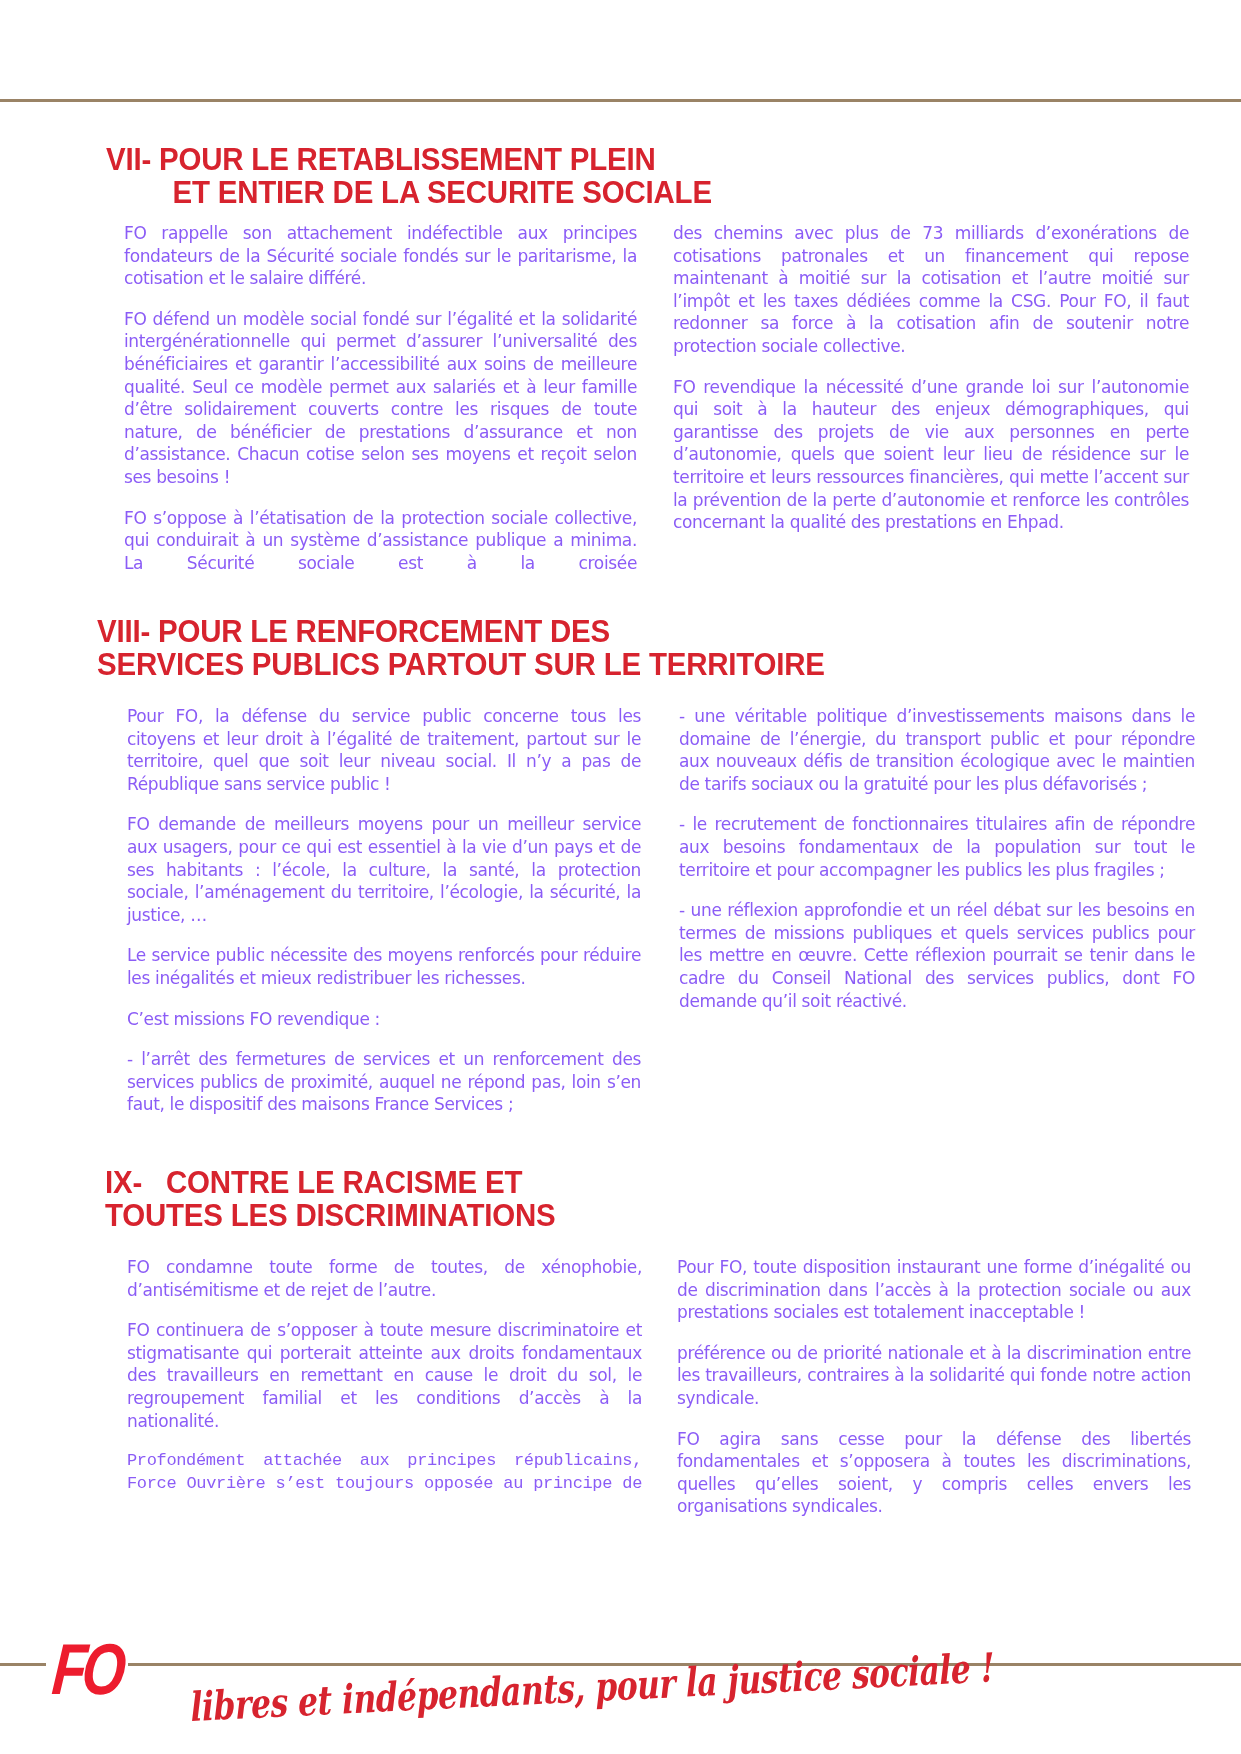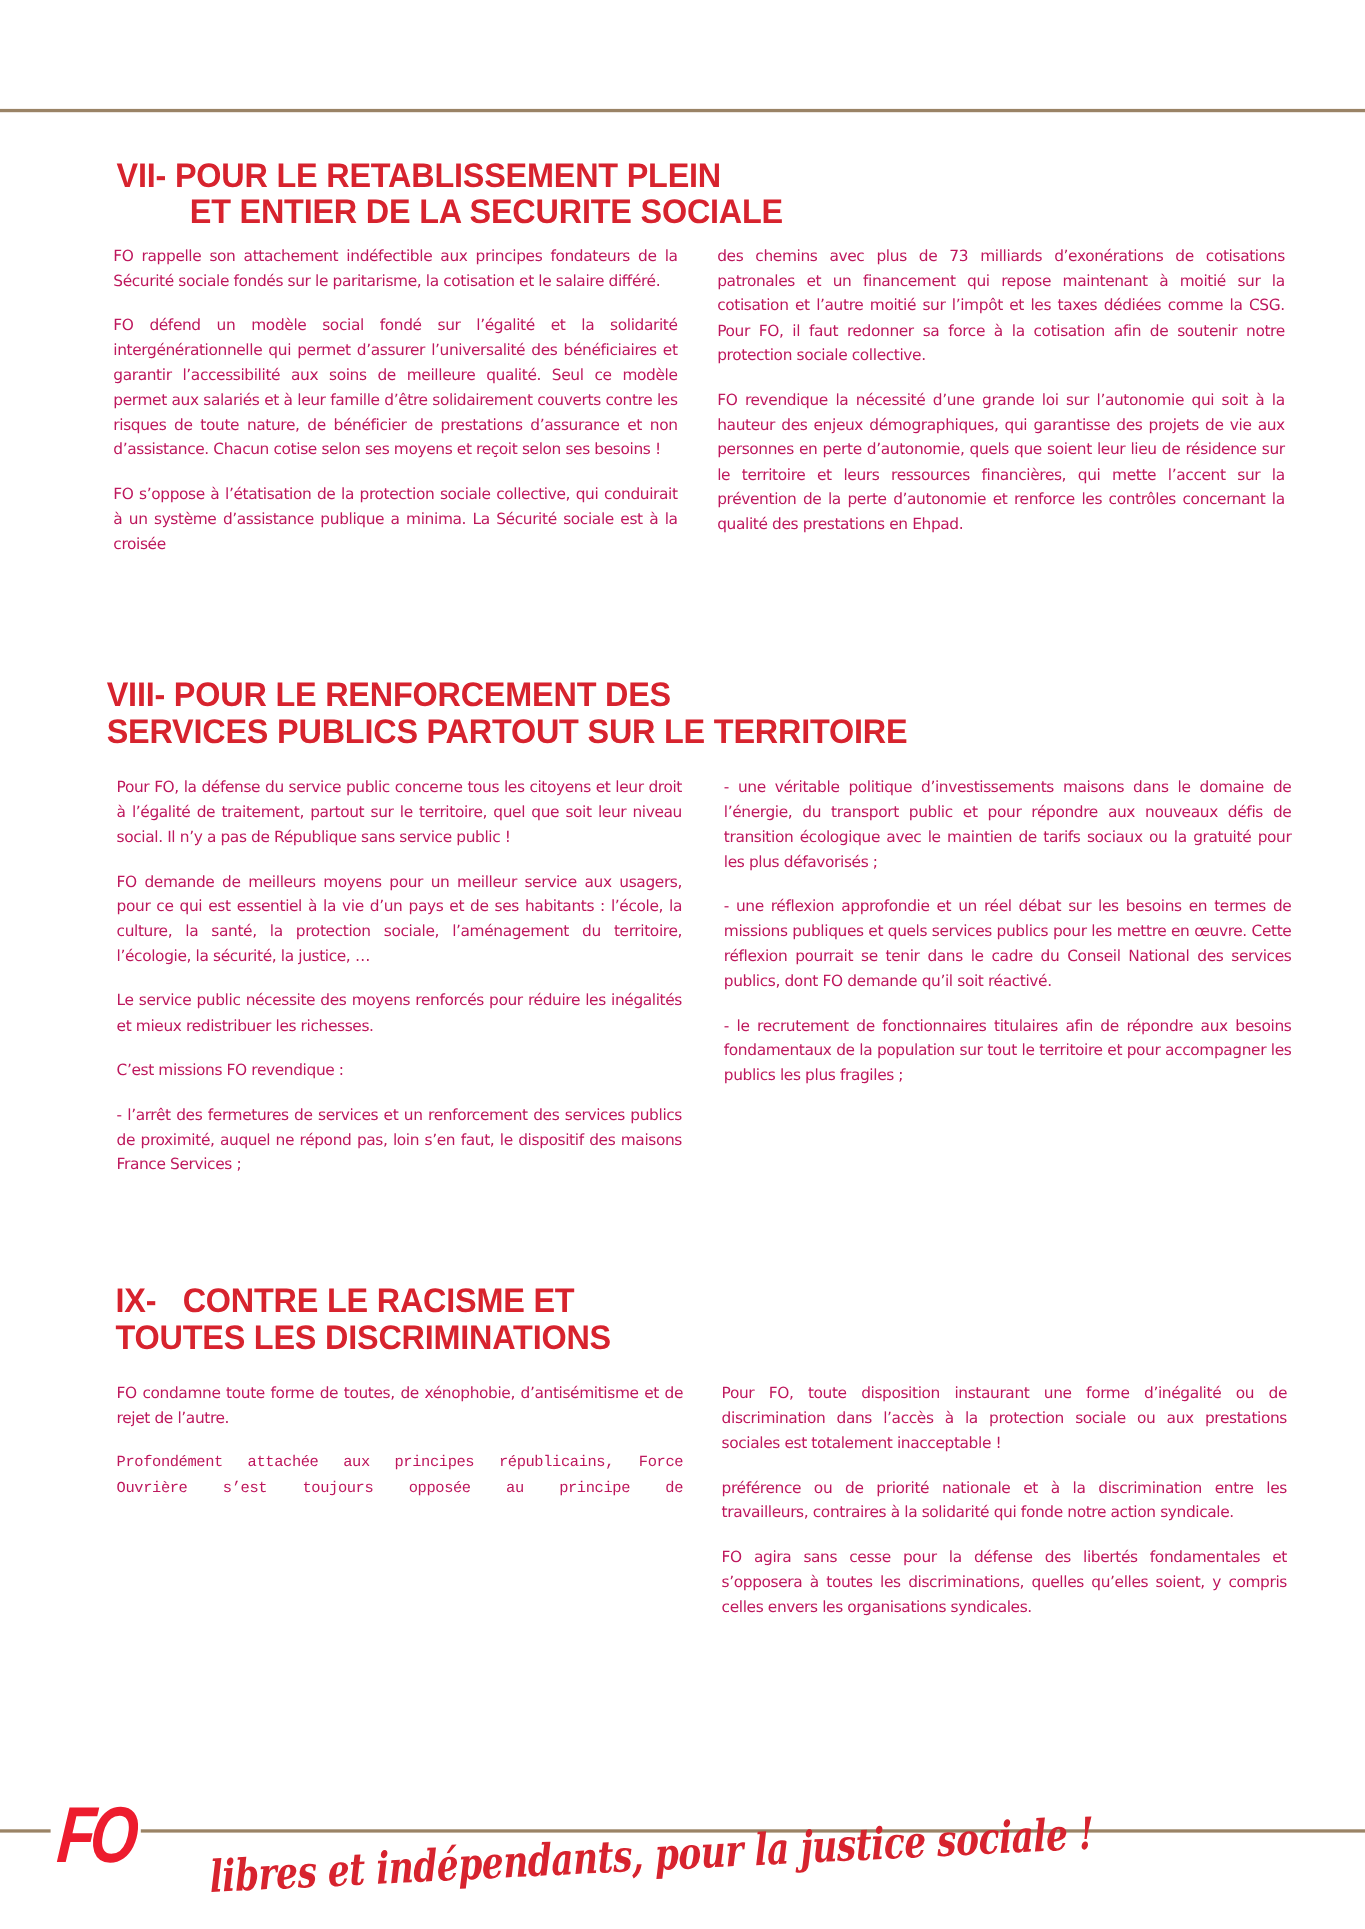--- a/index.html
+++ b/index.html
@@ -20,25 +20,26 @@
     letter-spacing: -0.2px;
     transform: scaleX(0.95);
     transform-origin: left top;
     white-space: nowrap;
   }
   .heading .line { display: block; }
 
   .col {
     position: absolute;
     font-family: "DejaVu Sans", sans-serif;
-    font-size: 14px;
+    font-size: 17px;
     line-height: 22.6px;
     text-align: justify;
-    color: #be185d;
+    color: #8b5cf6;
     letter-spacing: -0.35px;
+    margin-left: 21px;
   }
   .col p { margin-bottom: 18px; }
   .col p:last-child { margin-bottom: 0; }
 
   #h7 { left: 106px; top: 143px; }
   #h7 .line2 { padding-left: 70px; }
   #s7-left { left: 103px; top: 222px; width: 513px; }
   #s7-right { left: 652px; top: 222px; width: 516px; }
 
   #h8 { left: 97px; top: 615px; }
@@ -98,30 +99,31 @@
 </h2>
 <div class="col" id="s8-left">
   <p>Pour FO, la défense du service public concerne tous les citoyens et leur droit à l’égalité de traitement, partout sur le territoire, quel que soit leur niveau social. Il n’y a pas de République sans service public !</p>
   <p>FO demande de meilleurs moyens pour un meilleur service aux usagers, pour ce qui est essentiel à la vie d’un pays et de ses habitants : l’école, la culture, la santé, la protection sociale, l’aménagement du territoire, l’écologie, la sécurité, la justice, …</p>
   <p>Le service public nécessite des moyens renforcés pour réduire les inégalités et mieux redistribuer les richesses.</p>
   <p>C’est missions FO revendique :</p>
   <p>-   l’arrêt des fermetures de services et un renforcement des services publics de proximité, auquel ne répond pas, loin s’en faut, le dispositif des maisons France Services ;</p>
 </div>
 <div class="col" id="s8-right">
   <p>-   une véritable politique d’investissements maisons dans le domaine de l’énergie, du transport public et pour répondre aux nouveaux défis de transition écologique avec le maintien de tarifs sociaux ou la gratuité pour les plus défavorisés ;</p>
+  <p>-  le recrutement de fonctionnaires titulaires afin de répondre aux besoins fondamentaux de la population sur tout le territoire et pour accompagner les publics les plus fragiles ;</p>
   <p>-  une réflexion approfondie et un réel débat sur les besoins en termes de missions publiques et quels services publics pour les mettre en œuvre. Cette réflexion pourrait se tenir dans le cadre du Conseil National des services publics, dont FO demande qu’il soit réactivé.</p>
-  <p>-  le recrutement de fonctionnaires titulaires afin de répondre aux besoins fondamentaux de la population sur tout le territoire et pour accompagner les publics les plus fragiles ;</p>
 </div>
 
 <h2 class="heading" id="h9">
   <span class="line" style="white-space: pre;">IX-   CONTRE LE RACISME ET</span>
   <span class="line">TOUTES LES DISCRIMINATIONS</span>
 </h2>
 <div class="col" id="s9-left">
   <p>FO condamne toute forme de toutes, de xénophobie, d’antisémitisme et de rejet de l’autre.</p>
+  <p>FO continuera de s’opposer à toute mesure discriminatoire et stigmatisante qui porterait atteinte aux droits fondamentaux des travailleurs en remettant en cause le droit du sol, le regroupement familial et les conditions d’accès à la nationalité.</p>
   <p style="text-align-last: justify; font-family: Liberation Mono, monospace;">Profondément attachée aux principes républicains, Force Ouvrière s’est toujours opposée au principe de</p>
 </div>
 <div class="col" id="s9-right">
   <p>Pour FO, toute disposition instaurant une forme d’inégalité ou de discrimination dans l’accès à la protection sociale ou aux prestations sociales est totalement inacceptable !</p>
   <p>préférence ou de priorité nationale et à la discrimination entre les travailleurs, contraires à la solidarité qui fonde notre action syndicale.</p>
   <p>FO agira sans cesse pour la défense des libertés fondamentales et s’opposera à toutes les discriminations, quelles qu’elles soient, y compris celles envers les organisations syndicales.</p>
 </div>
 
 <div class="rule bottom"></div>
 <div class="logo">

